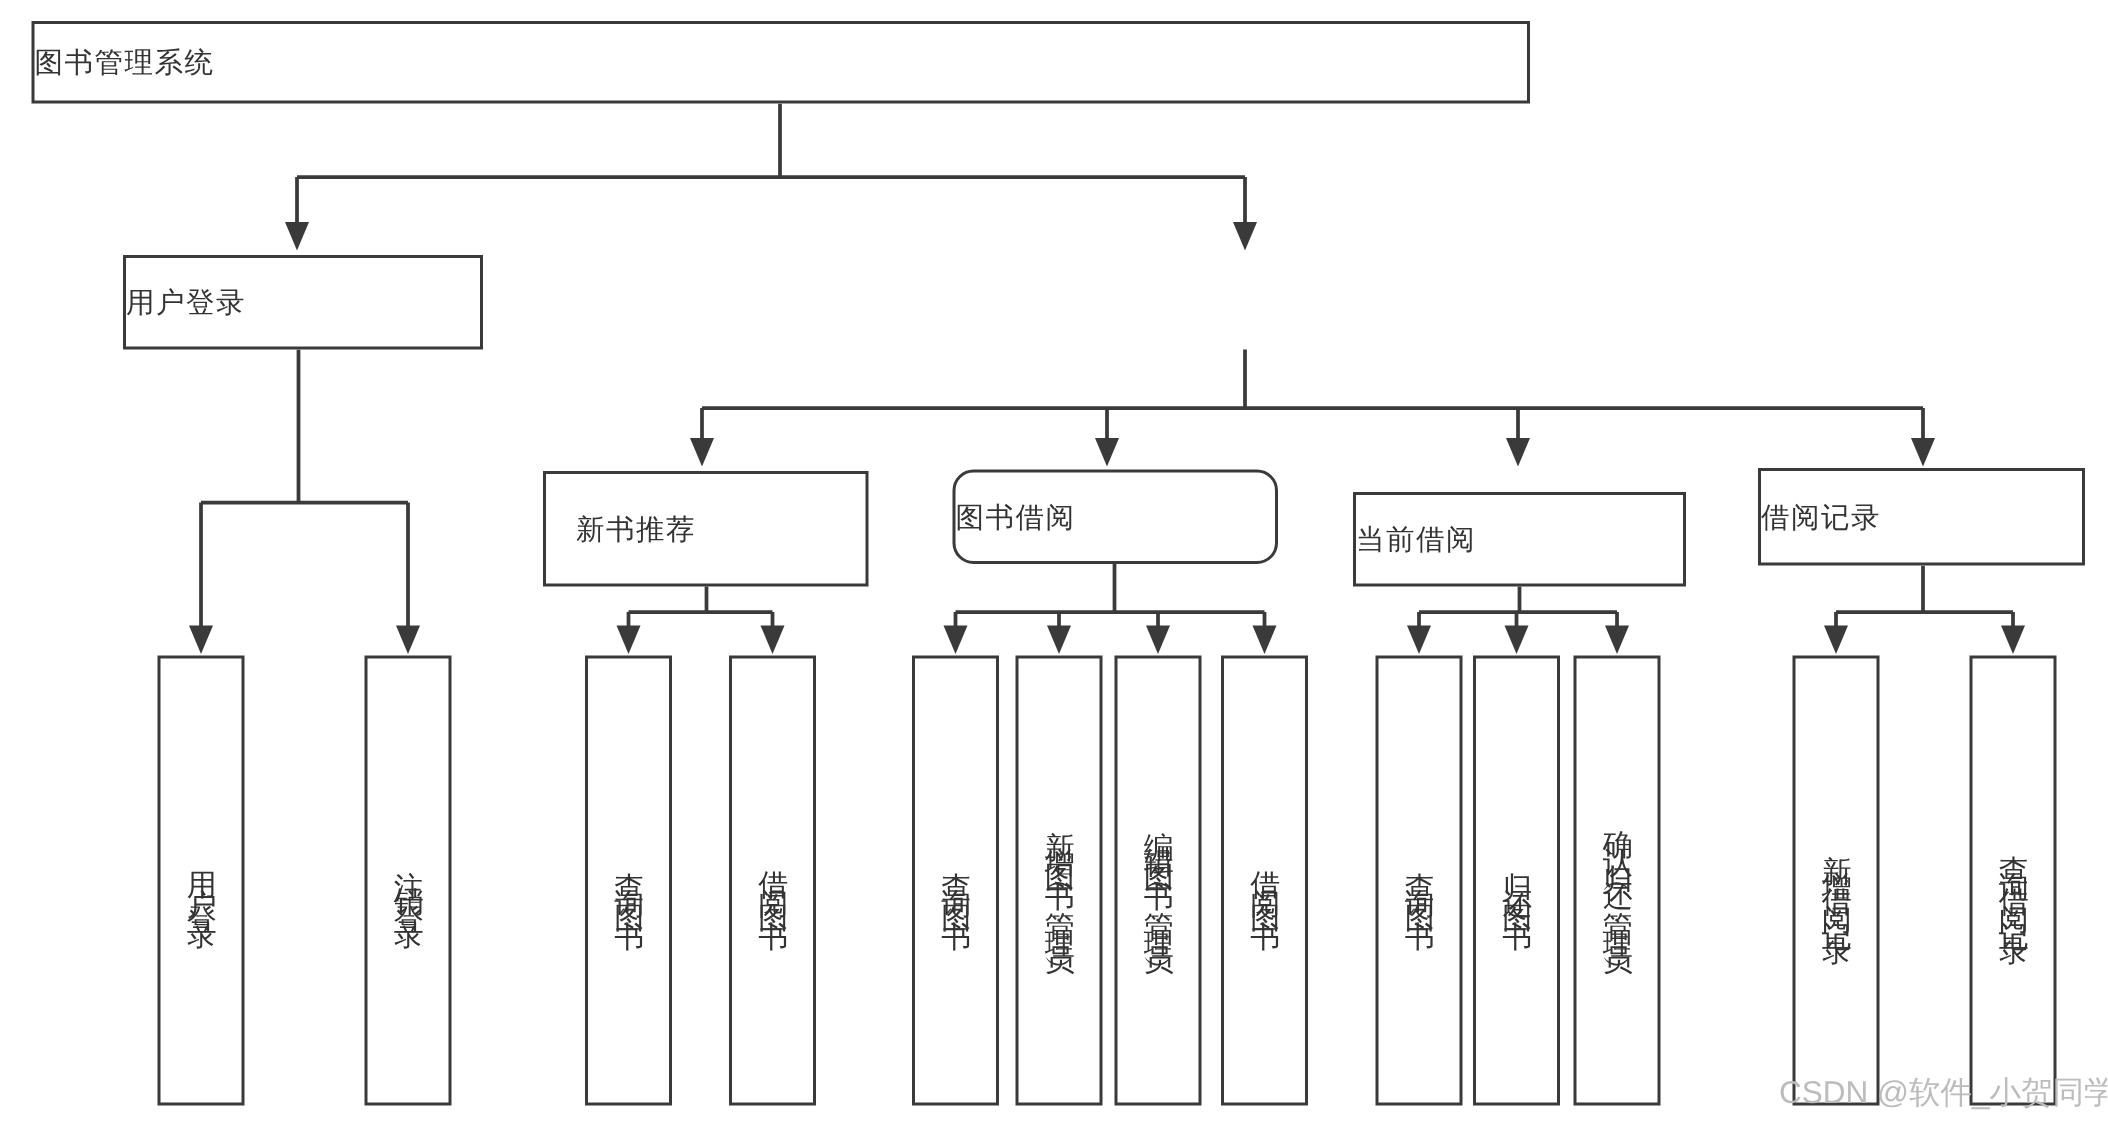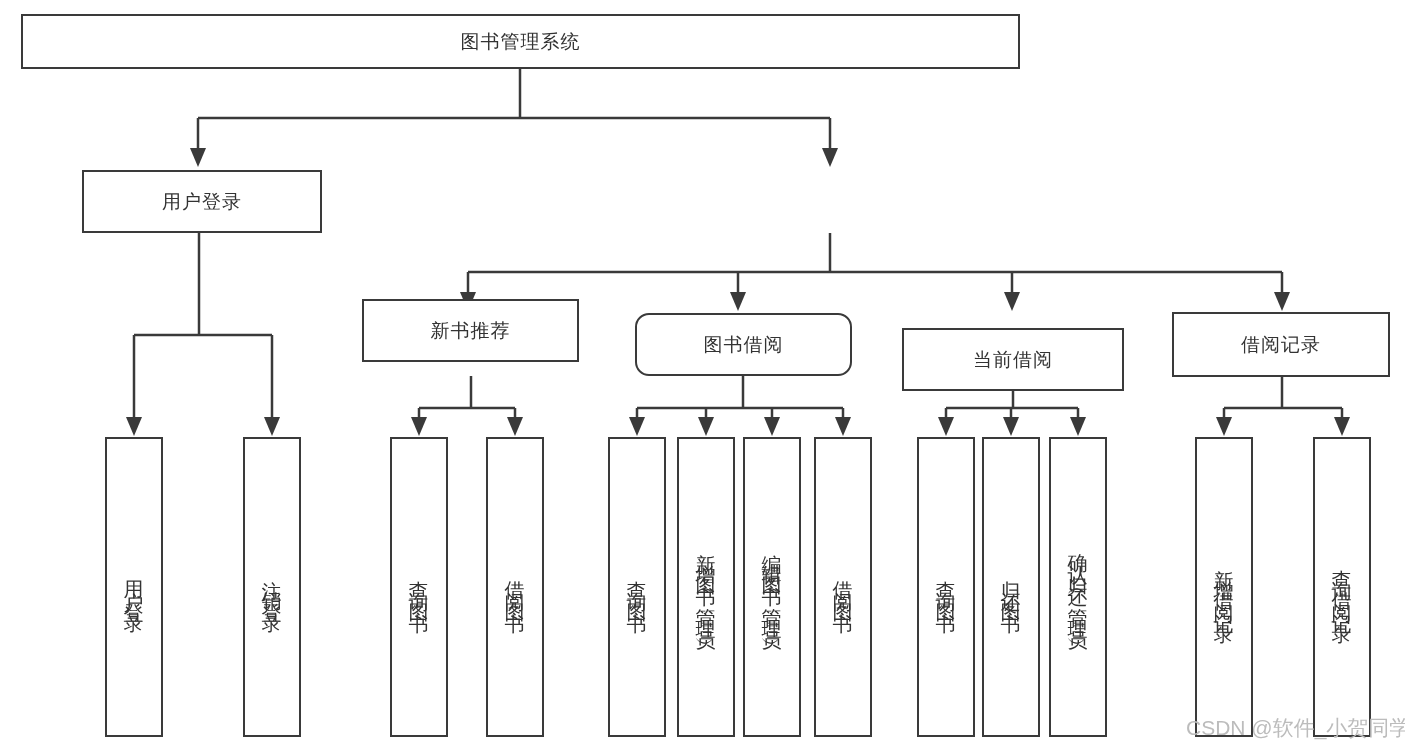--- a/index.html
+++ b/index.html
@@ -18,21 +18,20 @@
     z-index: 1;
   }
   .node {
     position: absolute;
     box-sizing: border-box;
     border: 2.5px solid #3a3a3a;
     background: #ffffff;
     color: #333333;
     display: flex;
     align-items: center;
-    justify-content: center;
     font-size: 19px;
     letter-spacing: 1px;
     z-index: 2;
   }
   .vnode {
     position: absolute;
     box-sizing: border-box;
     border: 2.5px solid #3a3a3a;
     background: #ffffff;
     color: #333333;
@@ -49,21 +48,21 @@
     writing-mode: vertical-rl;
     text-orientation: mixed;
     letter-spacing: 11px;
     line-height: 1;
     white-space: nowrap;
   }
   
   .n-root          { left: 21px;   top: 14px;  width: 999px; height: 55px; }
   .n-user-login    { left: 82px;   top: 170px; width: 240px; height: 63px; }
   .n-book-mgmt     { left: 712px;  top: 168px; width: 235px; height: 65px; }
-  .n-new-book-rec  { left: 362px;  top: 299px; width: 217px; height: 63px; }
+  .n-new-book-rec  { left: 362px;  top: 314px; width: 217px; height: 77px; padding-left: 20px; }
   .n-book-borrow   { left: 635px;  top: 313px; width: 217px; height: 63px; border-radius: 14px; }
   .n-current-borrow{ left: 902px;  top: 328px; width: 222px; height: 63px; }
   .n-borrow-record { left: 1172px; top: 312px; width: 218px; height: 65px; }
   
   .l-1  { left: 105px; }
   .l-2  { left: 243px; }
   .l-3  { left: 390px; }
   .l-4  { left: 486px; }
   .l-5  { left: 608px; }
   .l-6  { left: 677px; }

